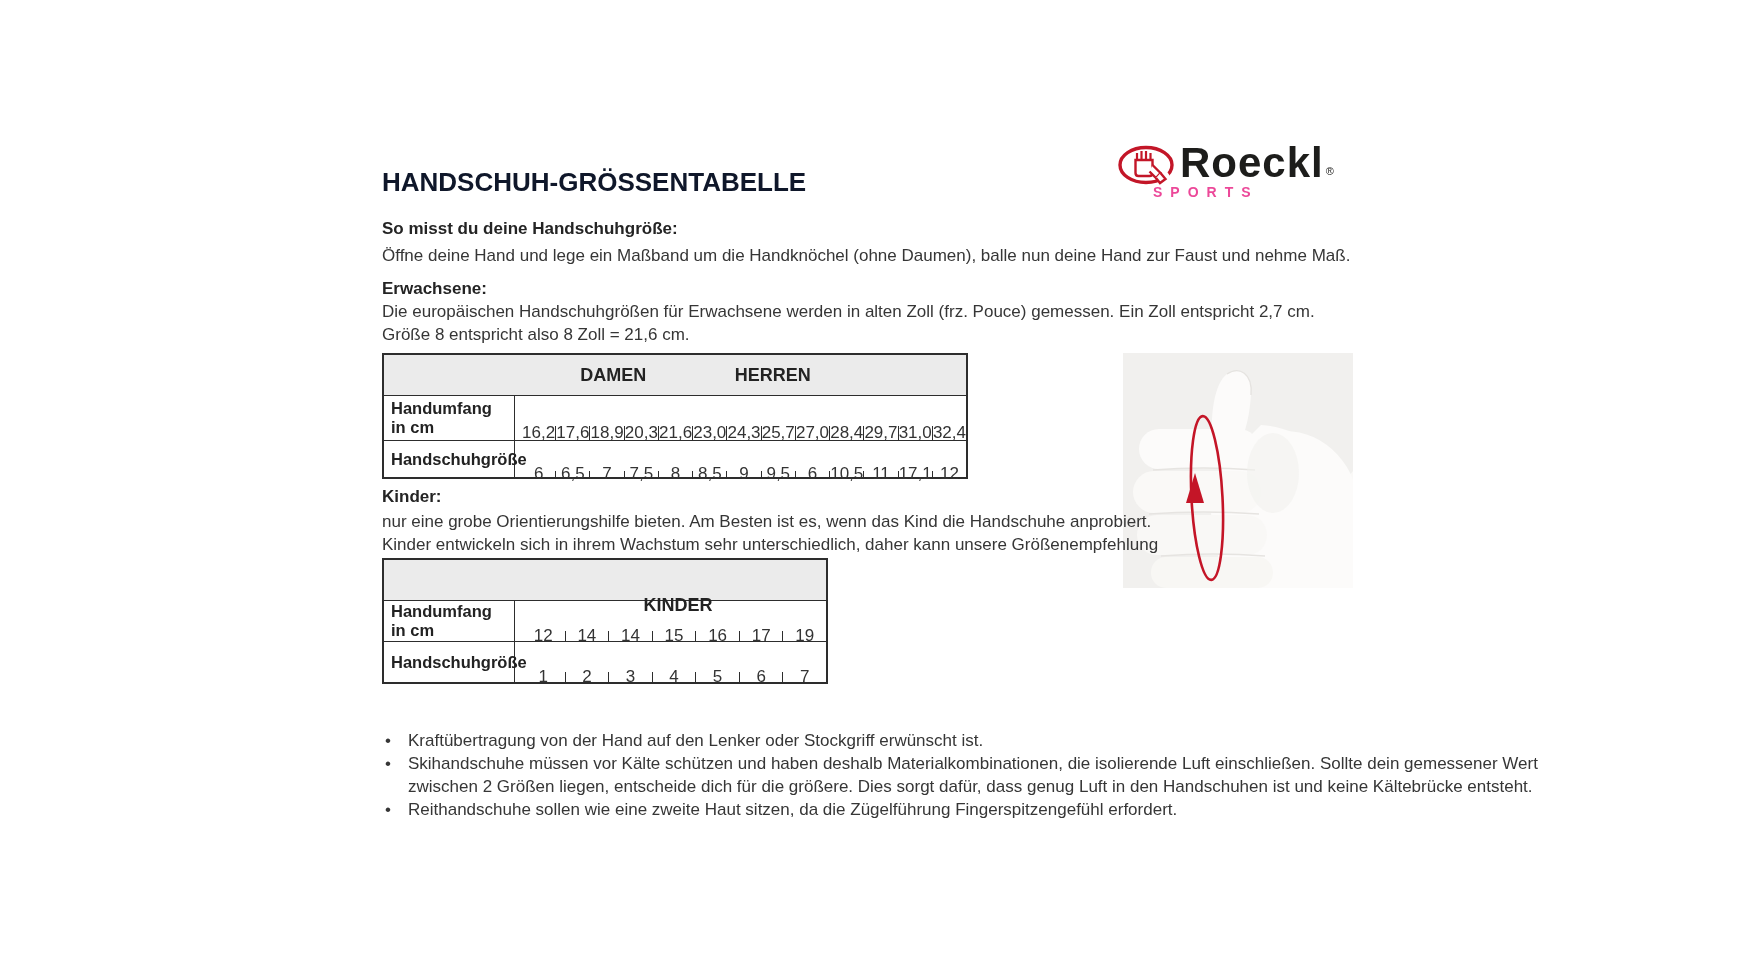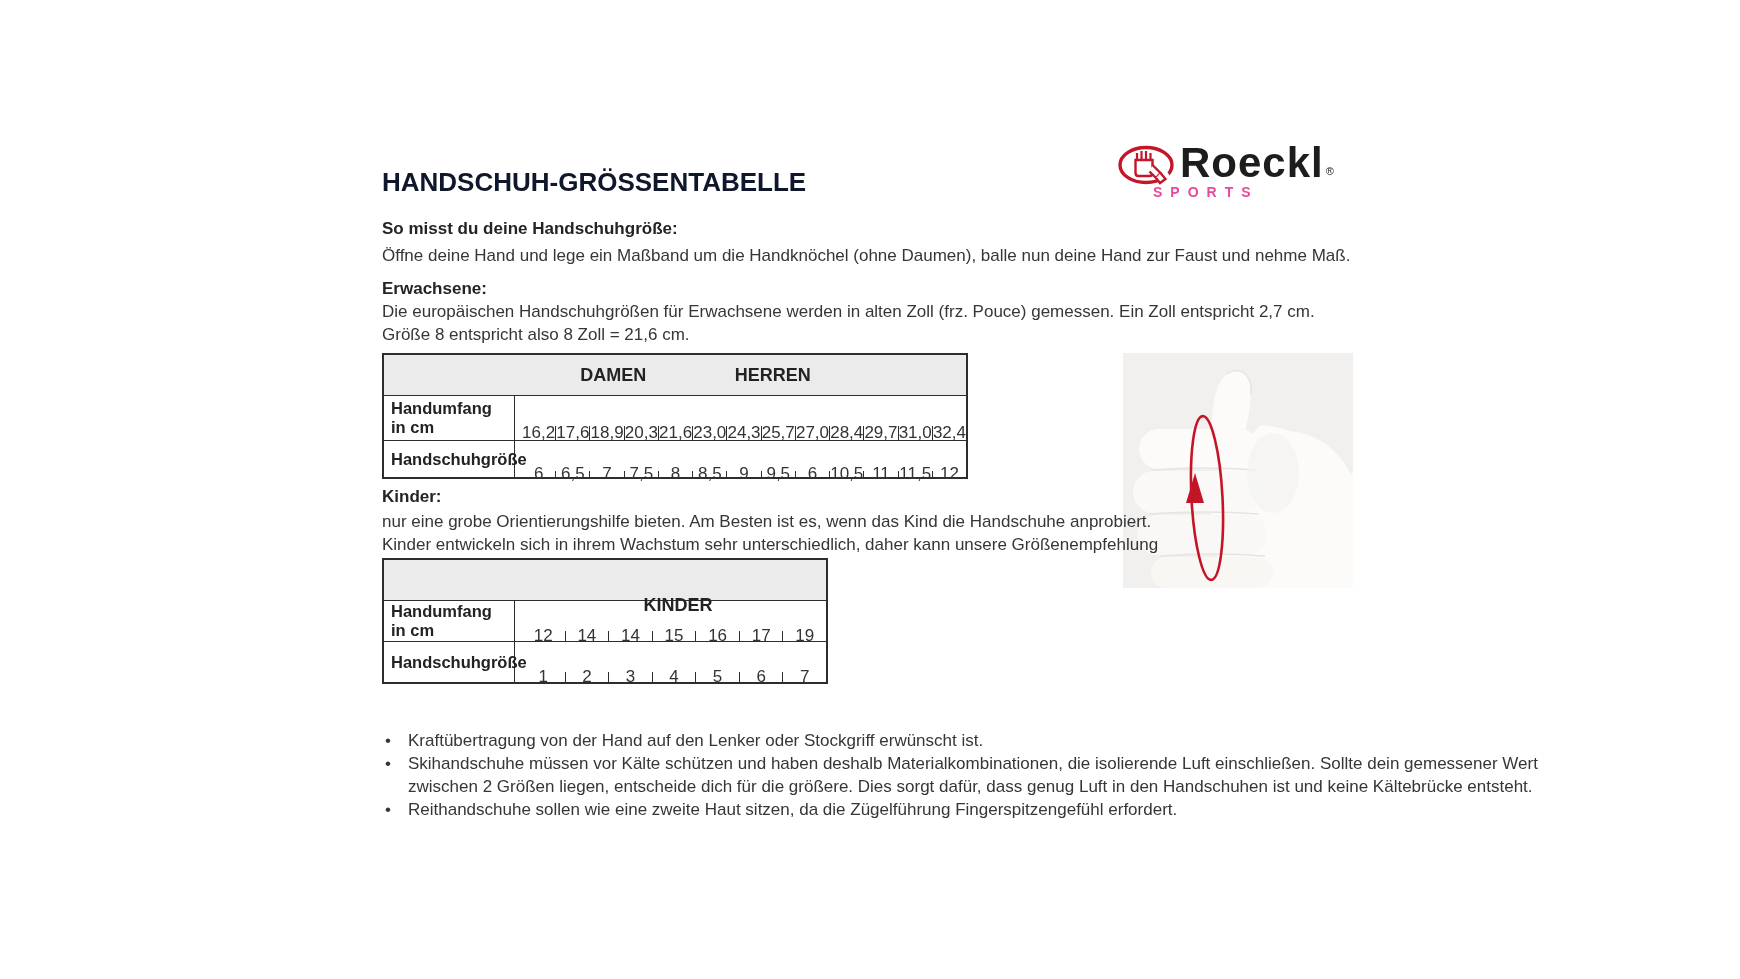--- a/index.html
+++ b/index.html
@@ -134,21 +134,21 @@
           <div class="tbl-cell">6,5</div>
           <div class="tbl-cell">7</div>
           <div class="tbl-cell">7,5</div>
           <div class="tbl-cell">8</div>
           <div class="tbl-cell">8,5</div>
           <div class="tbl-cell">9</div>
           <div class="tbl-cell">9,5</div>
           <div class="tbl-cell">6</div>
           <div class="tbl-cell">10,5</div>
           <div class="tbl-cell">11</div>
-          <div class="tbl-cell">11,5</div>
+          <div class="tbl-cell">17,1</div>
           <div class="tbl-cell">12</div>
         </div>
     </div>
   </div>
 
   <svg class="hand-img" viewBox="0 0 230 235">
     <rect width="230" height="235" fill="#f1f0ee"></rect>
     <polygon points="140,235 230,118 230,235" fill="#faf9f7"></polygon>
     <ellipse cx="162" cy="158" rx="74" ry="80" fill="#fcfbfa"></ellipse>
     <rect x="95" y="160" width="135" height="75" fill="#fcfbfa"></rect>

